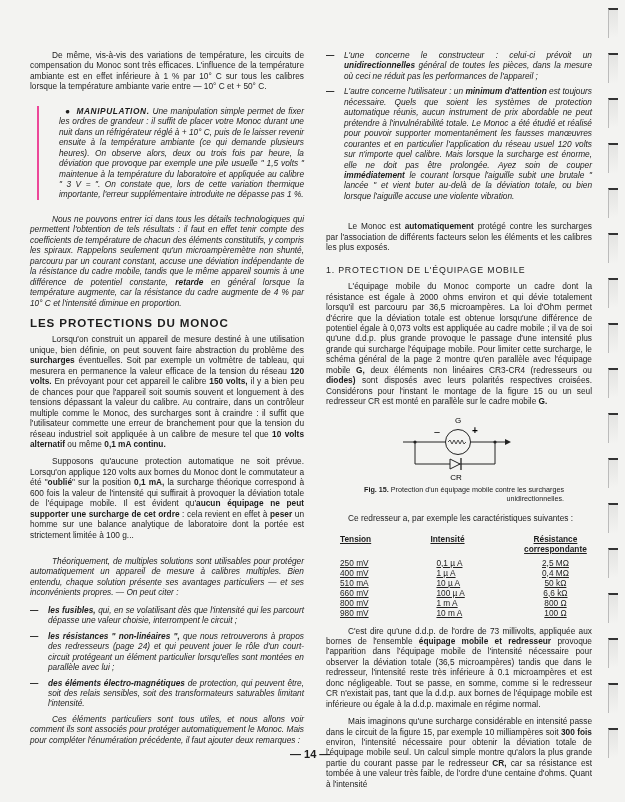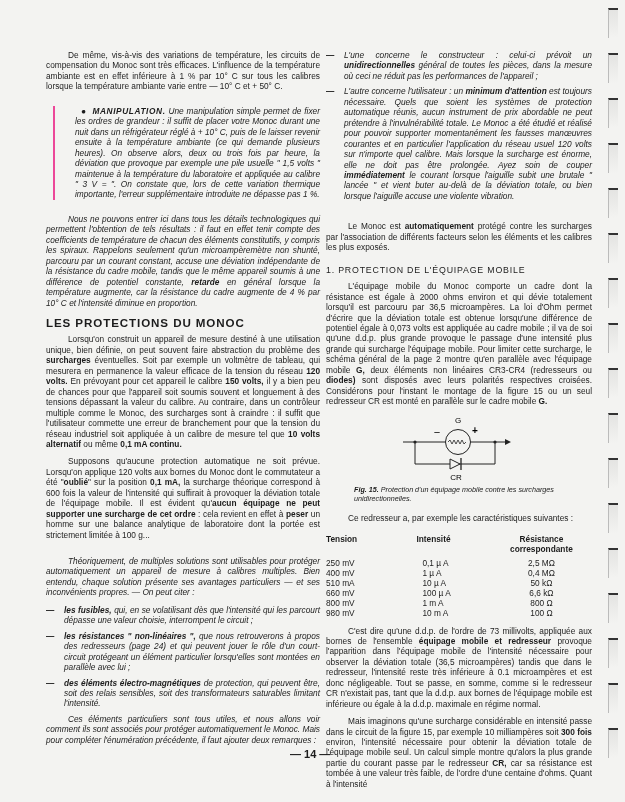--- a/index.html
+++ b/index.html
@@ -1,33 +1,33 @@
 <!DOCTYPE html>
 <html><head>
 <meta charset="utf-8">
 <style>
   html, body { margin:0; padding:0; }
   body { width:625px; height:802px; background:#f3f3f1; position:relative; overflow:hidden;
          font-family:"Liberation Sans", sans-serif; color:#1c1c1c; }
   .col { position:absolute; font-size:8.3px; line-height:10.45px; text-align:justify; }
-  #left { left:46px; top:50px; width:274px; }
+  #left { left:30px; top:50px; width:274px; }
   #right { left:326px; top:50px; width:266px; }
   p { margin:0 0 7px 0; text-indent:22px; }
   .it { font-style:italic; }
   b { font-weight:bold; }
   .manip { border-left:2px solid #ec4899; padding-left:20px; margin:14px 0 14px 7px; font-style:italic; }
   .manip p { text-indent:6px; }
   h2 { font-size:11.6px; font-weight:bold; letter-spacing:0.9px; margin:10px 0 6px 0; }
   h3 { font-size:8.8px; font-weight:normal; letter-spacing:0.8px; margin:12px 0 6px 0; }
   .dash { display:flex; margin:0 0 5px 0; font-style:italic; }
   .dash .mk { width:18px; flex:0 0 18px; font-style:normal; font-weight:bold; }
   .dash .tx { flex:1; }
   .fig { text-align:center; margin:6px 0 0 0; }
-  .figcap { text-align:left; font-size:7.2px; line-height:8.5px; margin:2px 28px 10px 28px;font-style:italic; }
-  table { border-collapse:collapse; width:100%; margin:2px 0 8px 0; font-size:8.3px; line-height:10px; }
+  .figcap { text-align:right; font-size:7.2px; line-height:8.5px; margin:2px 28px 10px 28px; }
+  table { border-collapse:collapse; width:100%; margin:2px 0 8px 14px; font-size:8.3px; line-height:10px;text-decoration:underline; }
   th { font-weight:bold; text-align:left; vertical-align:top; padding:0 0 4px 0; }
   th.c, td.c { text-align:center; }
   td { padding:0; }
   .pnum { position:absolute; top:748px; left:290px; font-size:11px; font-weight:bold; }
   .tabs { position:absolute; left:608px; top:8px; width:14px; }
   .tab { width:9px; height:28px; border-top:2px solid #333; border-left:1px solid #bbb;
          background:linear-gradient(#e4e4e2,#f3f3f1); margin-bottom:15px; }
 </style>
 </head>
 <body>

